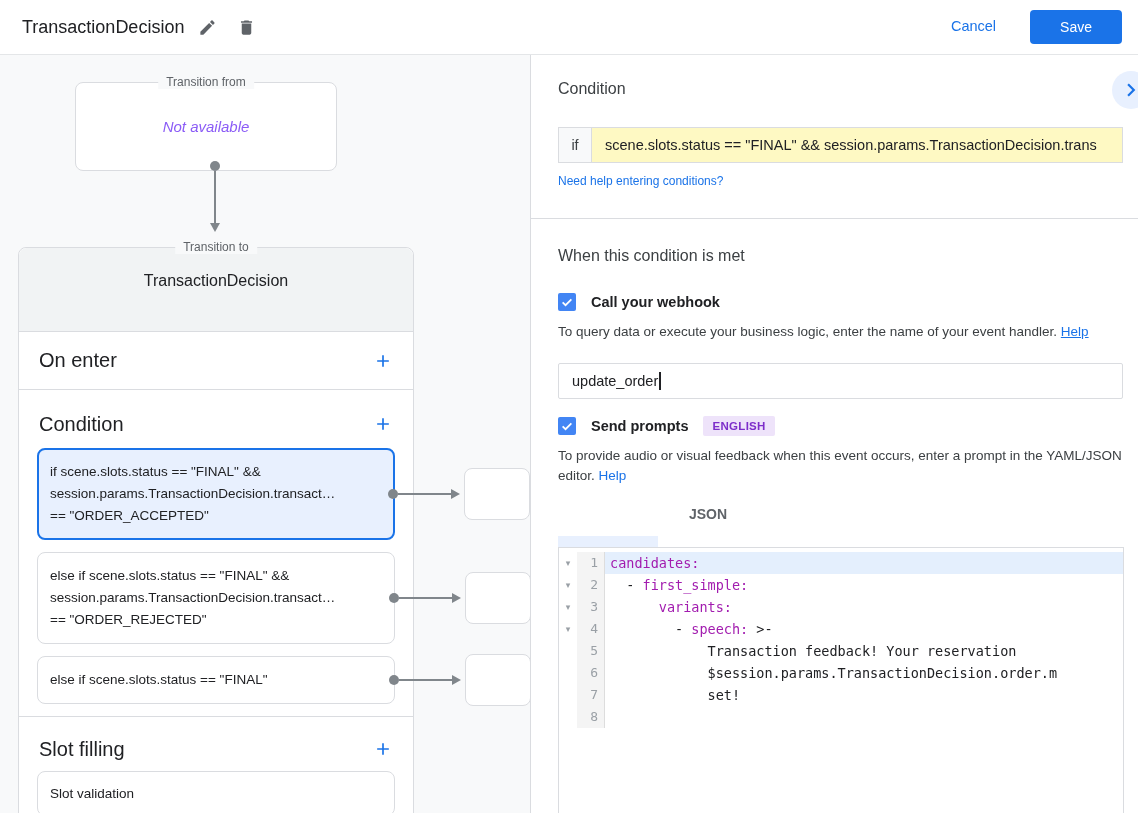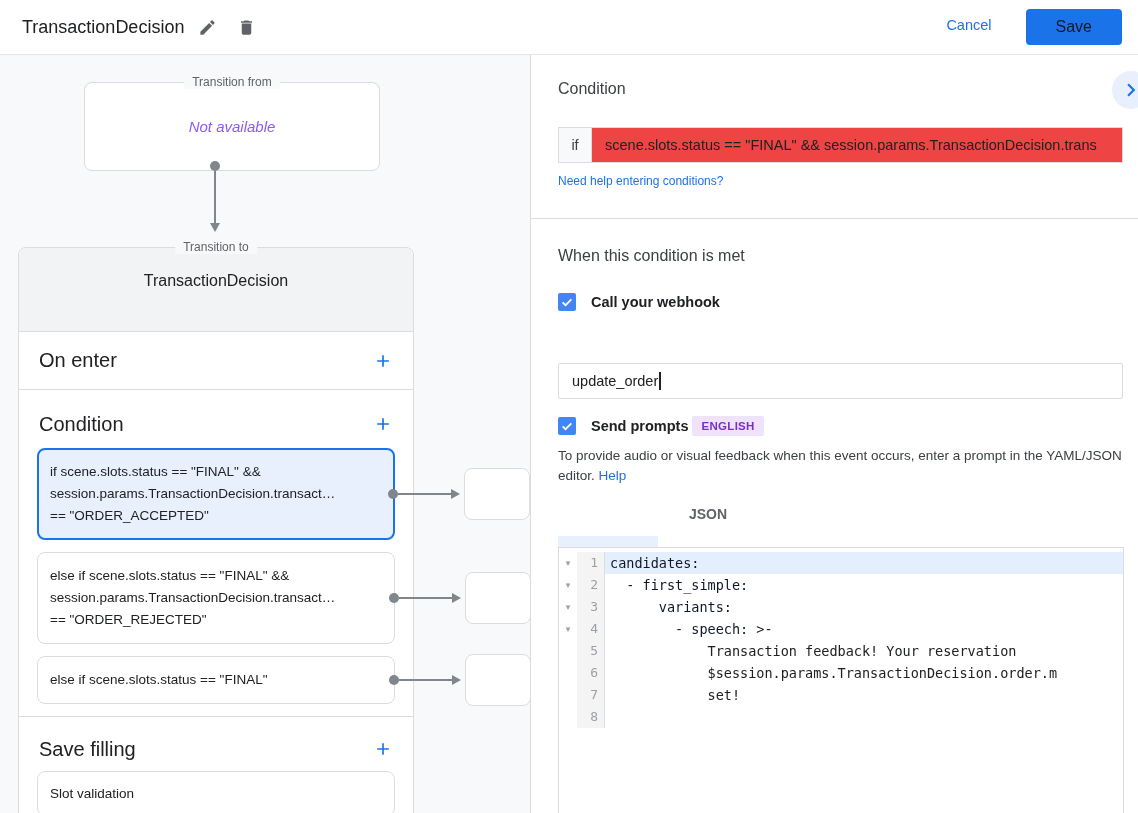--- a/index.html
+++ b/index.html
@@ -9,29 +9,29 @@
   
   .topbar { position:absolute; left:0; top:0; width:1138px; height:55px; background:#fff;
     border-bottom:1px solid #e4e6e8; display:flex; align-items:center; }
   .page-title { font-size:18px; color:#202124; margin-left:22px; }
   .icon-btn { background:none; border:none; cursor:pointer; padding:6px; margin-left:8px;
     display:inline-flex; align-items:center; }
   .icon-btn svg { fill:#5f6368; }
   .topbar-actions { margin-left:auto; display:flex; align-items:flex-start; margin-right:16px; }
   .cancel-btn { background:none; border:none; color:#1a73e8; font-size:14.5px; font-weight:500;
     cursor:pointer; padding:8px 16px; font-family:inherit; }
-  .save-btn { background:#1a73e8; color:#0f172a; border:none; border-radius:4px; font-size:16px;
+  .save-btn { background:#1a73e8; color:#ffffff; border:none; border-radius:4px; font-size:14px;
     font-weight:500; padding:9px 30px; margin-left:18px; cursor:pointer; font-family:inherit; }
 
   
   .canvas { position:absolute; left:0; top:55px; width:531px; bottom:0; background:#f8f9fa;
     border-right:1px solid #dadce0; overflow:hidden; }
   .legend { position:absolute; top:-8px; left:50%; transform:translateX(-50%);
     background:#f8f9fa; padding:0 8px; font-size:12px; color:#5f6368; white-space:nowrap; }
-  .from-box { position:absolute; left:84px; top:27px; width:296px; height:89px;
+  .from-box { position:absolute; left:75px; top:27px; width:262px; height:89px;
     background:#fff; border:1px solid #dadce0; border-radius:8px; }
   .from-box .content { display:flex; align-items:center; justify-content:center; height:100%;
     font-size:15px; color:#8b5cf6;font-style:italic; }
 
   .v-link { position:absolute; left:210px; top:106px; width:10px; height:72px; }
   .v-link .dot { position:absolute; left:0; top:0; width:10px; height:10px; border-radius:50%; background:#80868b; }
   .v-link .line { position:absolute; left:4px; top:10px; width:2px; height:52px; background:#80868b; }
   .v-link .head { position:absolute; left:0; top:62px; width:0; height:0;
     border-left:5px solid transparent; border-right:5px solid transparent; border-top:9px solid #80868b; }
 
@@ -66,35 +66,35 @@
   .slot-card { margin:0 18px; background:#fff; border:1px solid #dadce0; border-radius:8px;
     padding:14px 12px; font-size:13.5px; color:#202124; cursor:pointer; }
 
   
   .panel { position:absolute; left:531px; top:55px; right:0; bottom:0; background:#fff; }
   .p-title { position:absolute; left:27px; top:25px; font-size:16px; color:#3c4043; }
   .chevron-btn { position:absolute; right:-12px; top:16px; width:38px; height:38px; border:none;
     border-radius:50%; background:#e8f0fe; cursor:pointer; display:flex; align-items:center; justify-content:center; }
   .chevron-btn svg { fill:#1a73e8; }
   .if-row { position:absolute; left:27px; top:72px; width:565px; height:36px;
-    border:1px solid #dadce0; display:flex; background:#ef4444; }
+    border:1px solid #dadce0; display:flex; background:#fef9c3; }
   .if-prefix { width:33px; background:#f8f9fa; border-right:1px solid #dadce0;
     display:flex; align-items:center; justify-content:center; font-size:14.5px; color:#3c4043; flex:none; }
   .if-value { flex:1; display:flex; align-items:center; padding:0 13px; font-size:14.5px;
     color:#202124; white-space:nowrap; overflow:hidden; }
   .help-cond { position:absolute; left:27px; top:119px; font-size:12px; color:#1a73e8;
     text-decoration:none; }
   .p-divider { position:absolute; left:0; right:0; top:163px; border-bottom:1px solid #dadce0; }
   .when-title { position:absolute; left:27px; top:192px; font-size:16px; color:#3c4043; }
 
   .check-row { position:absolute; left:27px; display:flex; align-items:center; }
   .checkbox { width:18px; height:18px; border-radius:2px; background:#4285f4; flex:none;
     display:flex; align-items:center; justify-content:center; cursor:pointer; }
   .check-label { margin-left:15px; font-size:14.5px; font-weight:bold; color:#202124; }
-  .lang-badge { margin-left:4px; background:#eee3fa; color:#7d2eca; font-size:11.5px;
+  .lang-badge { margin-left:15px; background:#eee3fa; color:#7d2eca; font-size:11.5px;
     font-weight:bold; padding:4px 9px; border-radius:2px; letter-spacing:.3px; }
   .desc { position:absolute; left:27px; width:566px; font-size:13.5px; line-height:20px; color:#3c4043; }
   .desc a { color:#1a73e8; }
   .underlined { text-decoration:underline; }
   .plain-link { text-decoration:none; }
   .text-input { position:absolute; left:27px; width:565px; height:36px; border:1px solid #dadce0;
     border-radius:2px; display:flex; align-items:center; padding:0 13px; font-size:14.5px; color:#202124;
     background:#fff; cursor:text; }
   .caret { display:inline-block; width:1.5px; height:18px; background:#202124; margin-left:1px; }
 
@@ -107,21 +107,21 @@
   .editor { position:absolute; left:27px; top:492px; width:566px; bottom:-2px;
     border:1px solid #dadce0; background:#fff; overflow:hidden;
     font-family:"DejaVu Sans Mono", monospace; padding-top:4px; }
   .cm-row { display:flex; height:22px; line-height:22px; font-size:13.5px; }
   .cm-fold { width:18px; text-align:center; color:#9aa0a6; font-size:9px; flex:none;
     cursor:pointer; font-family:"Liberation Sans", sans-serif; }
   .cm-num { width:28px; text-align:right; padding-right:6px; color:#9aa0a6; font-size:13px;
     background:#f4f4f4; border-right:1px solid #ddd; flex:none; }
   .cm-code { flex:1; white-space:pre; overflow:hidden; padding-left:5px; color:#202124; }
   .cm-row.hl .cm-code { background:#e4effd; }
-  .seg-key { color:#0f172a; }
+  .seg-key { color:#a21caf; }
   .seg-plain { color:#202124; }
 </style>
 </head>
 <body>
 
 <div class="topbar">
   <span class="page-title">TransactionDecision</span>
   <button class="icon-btn">
     <span style="display:inline-flex">
       <svg width="19" height="19" viewBox="0 0 24 24">
@@ -220,21 +220,21 @@
       <div class="line"></div>
       <div class="head"></div>
       <div class="target-box"></div>
     </div>
   </div>
       </div>
 
     <div class="sect-divider"></div>
 
     <div class="slot-head">
-      <span class="section-label">Save filling</span>
+      <span class="section-label">Slot filling</span>
       <button class="plus-btn">
         <span style="display:inline-flex">
           <svg width="20" height="20" viewBox="0 0 24 24">
               <path d="M19 13h-6v6h-2v-6H5v-2h6V5h2v6h6v2z"></path>
             </svg>
         </span>
       </button>
     </div>
 
     <div class="slot-card">Slot validation</div>
@@ -267,20 +267,24 @@
     <div class="checkbox">
       <span style="display:inline-flex">
         <svg width="14" height="14" viewBox="0 0 24 24">
             <path fill="none" stroke="#fff" stroke-width="3" d="M4.5 12.5l5 5 10-10"></path>
           </svg>
       </span>
     </div>
     <span class="check-label">Call your webhook</span>
   </div>
 
+  <div class="desc" style="top:267px">
+    <span>To query data or execute your business logic, enter the name of your event handler.</span>
+    <a href="#" class="underlined">Help</a>
+  </div>
 
   <div class="text-input" style="top:308px">
     <span>update_order</span>
       <span class="caret"></span>
   </div>
 
   <div class="check-row" style="top:361px">
     <div class="checkbox">
       <span style="display:inline-flex">
         <svg width="14" height="14" viewBox="0 0 24 24">

